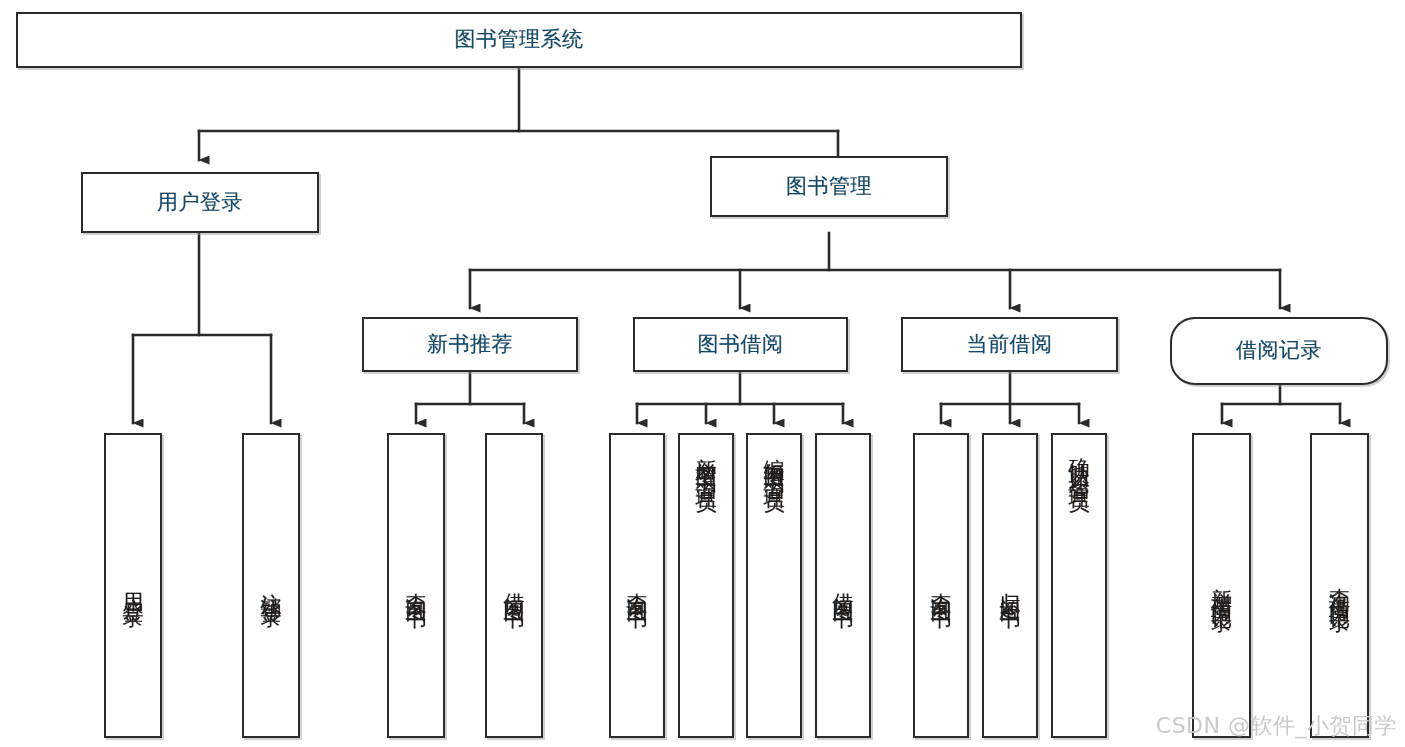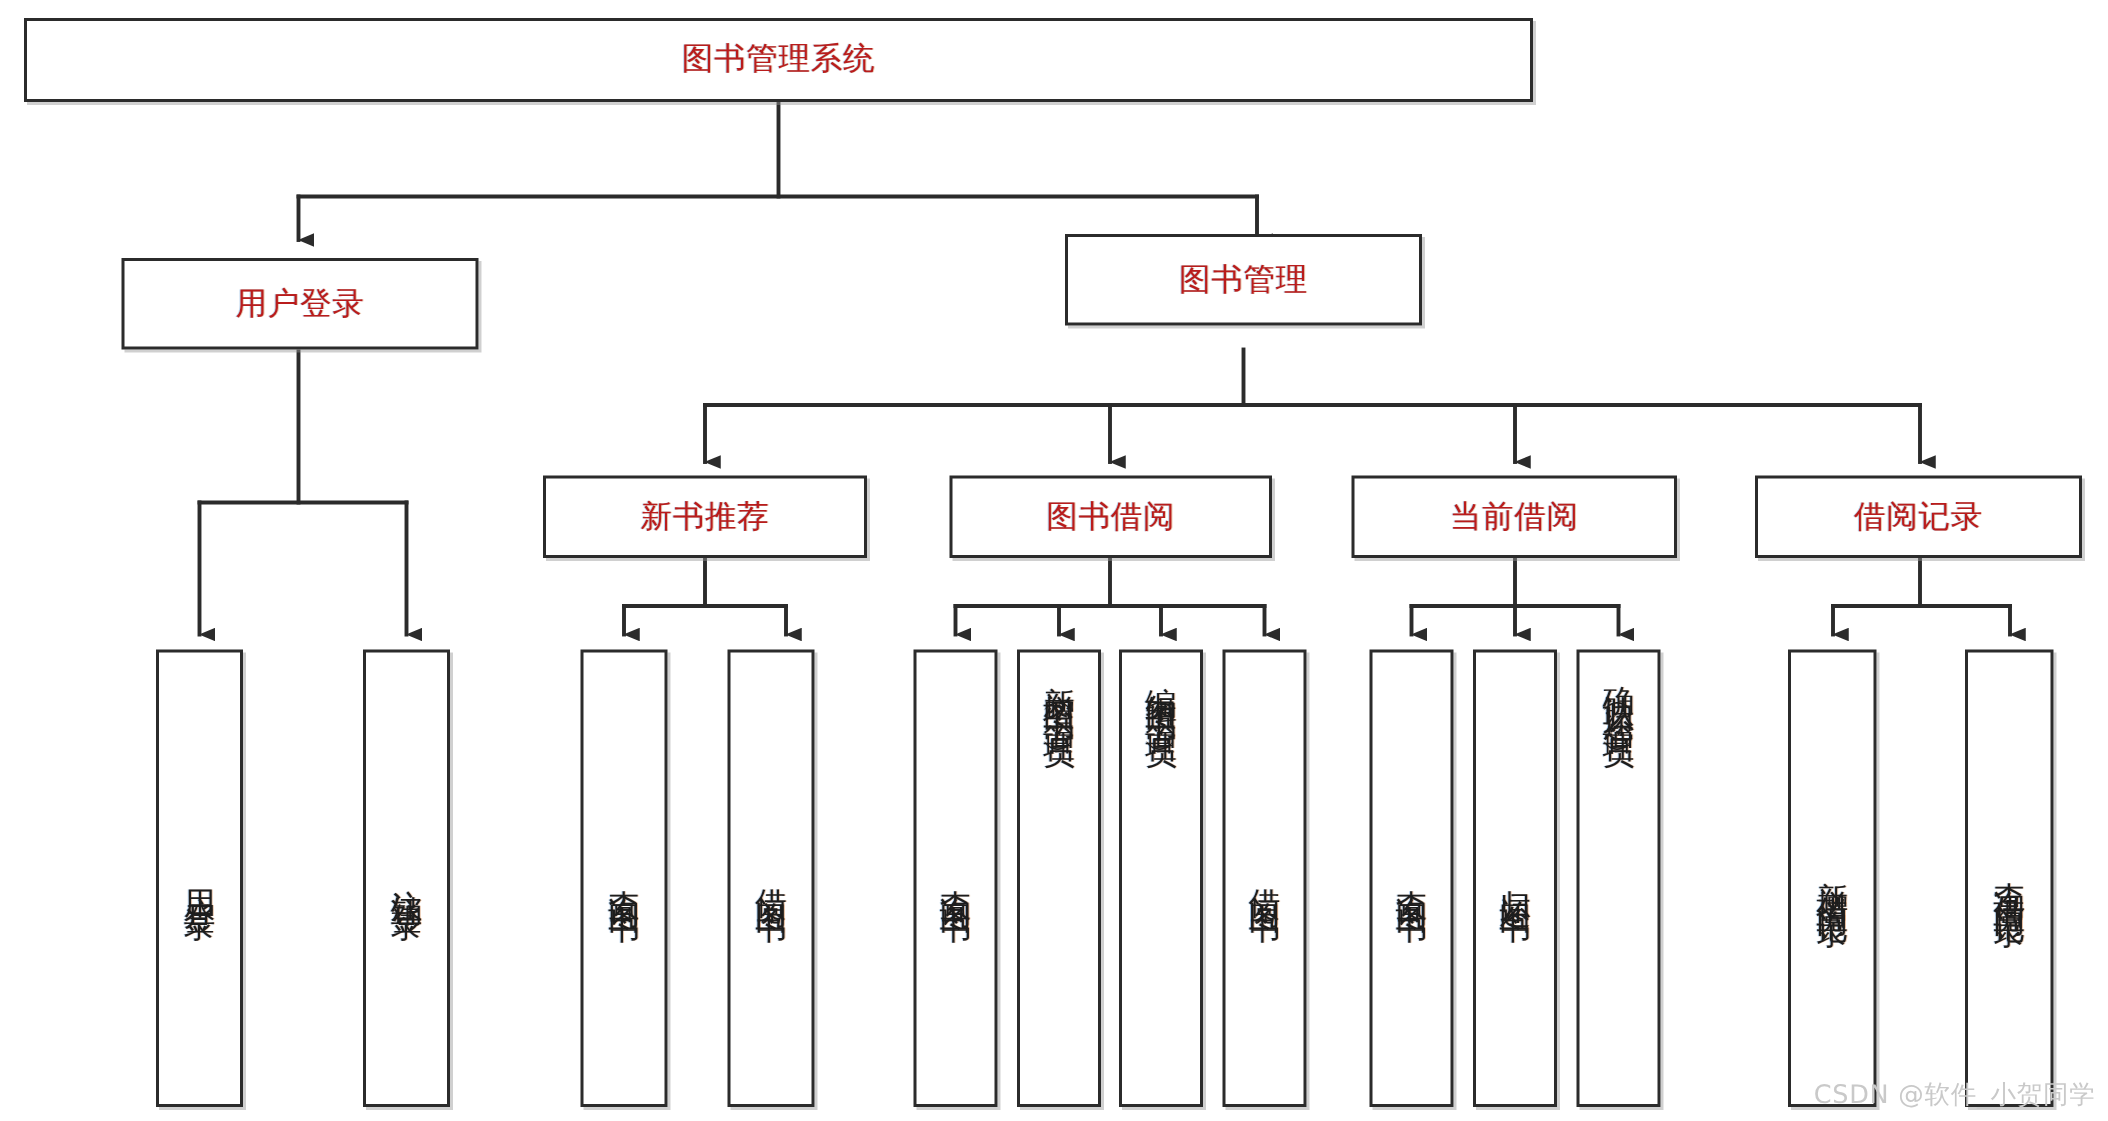--- a/index.html
+++ b/index.html
@@ -32,21 +32,21 @@
     box-sizing: border-box;
     background: #ffffff;
     border: 2px solid #2b2b2b;
     display: flex;
     align-items: center;
     justify-content: center;
     box-shadow: 2px 2px 0 0 rgba(150,150,150,0.45);
   }
   .node-label-h {
     font-size: 21px;
-    color: #b91c1c;
+    color: #0c4a6e;
     letter-spacing: 0.5px;
     line-height: 1.2;
     white-space: nowrap;
     text-shadow: 0.6px 0 0 rgba(200,120,60,0.40), -0.6px 0 0 rgba(90,150,210,0.40);
   }
   .node-box.leaf {
     align-items: flex-start;
     justify-content: center;
     padding-top: 6px;
   }
@@ -60,21 +60,21 @@
     text-shadow: 0.6px 0 0 rgba(200,120,60,0.40), -0.6px 0 0 rgba(90,150,210,0.40);
   }
   .node-box.leaf.centered {
     align-items: center;
     padding-top: 0;
   }
   #watermark {
     position: absolute;
     right: 8px;
     bottom: 6px;
-    font-size: 17px;
+    font-size: 22px;
     color: #c9c9c9;
     white-space: nowrap;
     letter-spacing: 0.5px;
   }
 </style>
 </head>
 <body>
 
 <div id="diagram-root">
 
@@ -146,21 +146,21 @@
   </div>
 
   <div class="node-box" style="left:633px; top:317px; width:215px; height:55px;">
     <span class="node-label-h">图书借阅</span>
   </div>
 
   <div class="node-box" style="left:901px; top:317px; width:217px; height:55px;text-align:center;">
     <span class="node-label-h">当前借阅</span>
   </div>
 
-  <div class="node-box" style="left:1170px; top:317px; width:218px; height:55px;">
+  <div class="node-box" style="left:1170px; top:317px; width:218px; height:68px;border-radius:25px;">
     <span class="node-label-h">借阅记录</span>
   </div>
 
   <div class="node-box leaf centered" style="left:104px; top:433px; width:58px; height:305px;">
     <span class="node-label-v">用户登录</span>
   </div>
   <div class="node-box leaf centered" style="left:242px; top:433px; width:58px; height:305px;">
     <span class="node-label-v">注销登录</span>
   </div>
 

